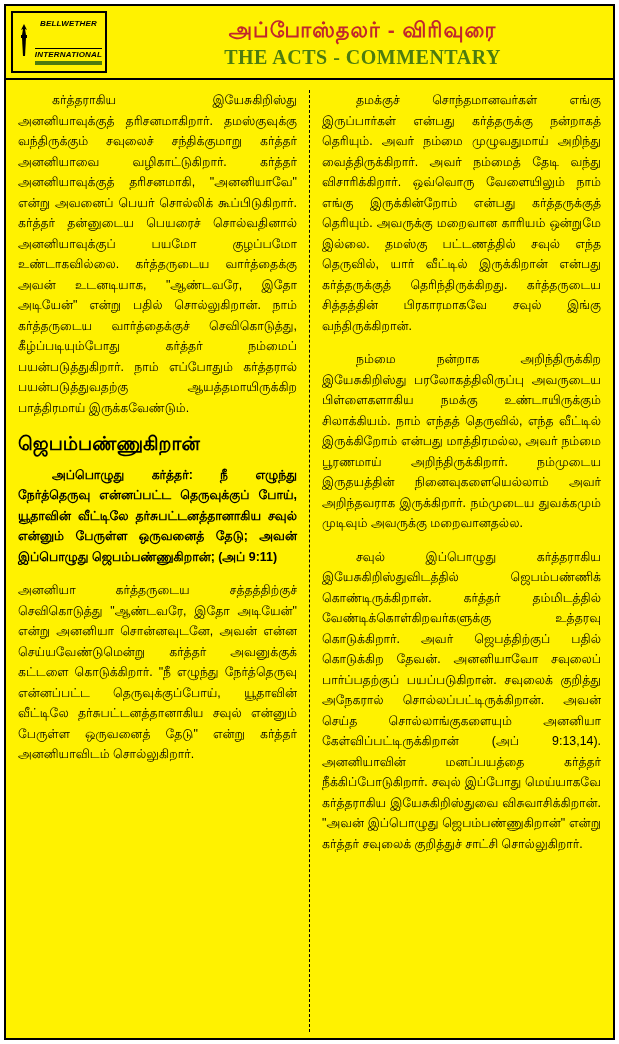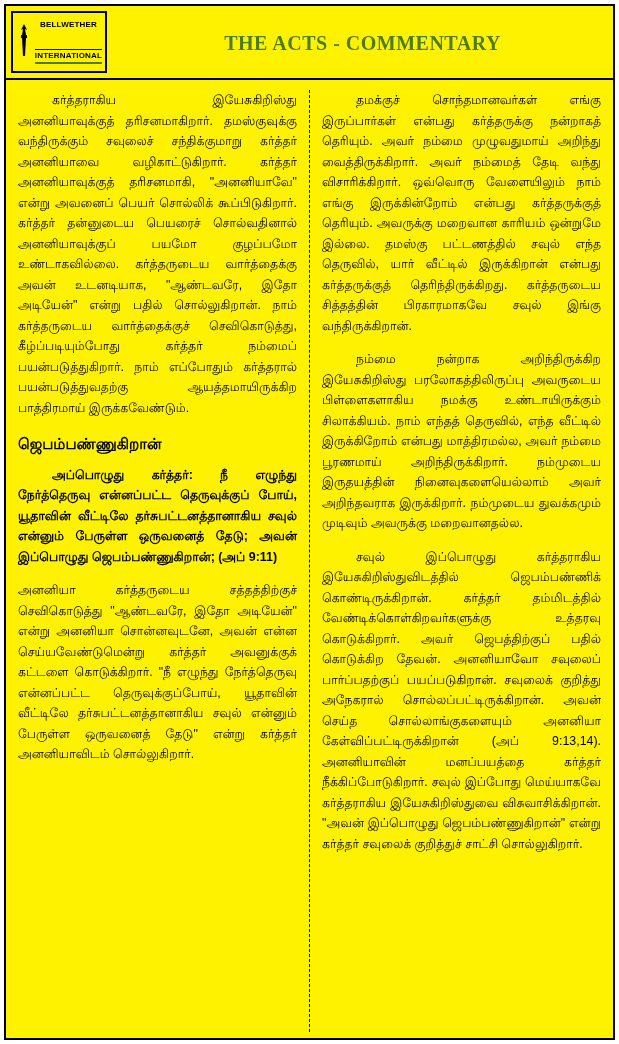--- a/index.html
+++ b/index.html
@@ -61,25 +61,26 @@
     padding: 0 2px;
     box-sizing: border-box;
   }
   .logo-text {
     font-size: 8px;
     font-weight: bold;
     line-height: 10px;
     text-align: center;
     letter-spacing: 0.2px;
     color: #000000;
+    font-style: italic;
   }
   .logo-text .t2 {
     display: block;
     border-top: 1px solid #000;
-    border-bottom: 2px solid #4d7c0f;
+    border-bottom: 4px solid #4d7c0f;
     padding: 1px 0;
     margin-top: 19px;
   }
   .torch {
     flex: none;
   }
   .header-titles {
     flex: 1;
     display: flex;
     flex-direction: column;
@@ -134,21 +135,21 @@
     margin: 0 0 13px 0;
     text-align: justify;
   }
   .col p.indent {
     text-indent: 34px;
   }
   .col p:last-child {
     margin-bottom: 0;
   }
   .section-head {
-    font-size: 15px;
+    font-size: 19px;
     font-weight: bold;
     margin: 16px 0 10px 0;
     text-align: left;
   }
   .bold-block {
     font-weight: bold;
   }
 </style>
 </head>
 <body>
@@ -168,20 +169,21 @@
             </svg>
           </span>
           <span class="logo-text">
             <span class="t1">BELLWETHER</span>
             <span class="t2">INTERNATIONAL</span>
           </span>
         </div>
       </div>
 
       <div class="header-titles">
+        <div class="title-tamil">அப்போஸ்தலர் - விரிவுரை</div>
         <div class="title-english">THE ACTS - COMMENTARY</div>
       </div>
 
 
     </div>
 
     <div class="body">
 
       <div class="col">
         <p class="indent">கர்த்தராகிய இயேசுகிறிஸ்து அனனியாவுக்குத் தரிசனமாகிறார். தமஸ்குவுக்கு வந்திருக்கும் சவுலைச் சந்திக்குமாறு கர்த்தர் அனனியாவை வழிகாட்டுகிறார். கர்த்தர் அனனியாவுக்குத் தரிசனமாகி, "அனனியாவே" என்று அவனைப் பெயர் சொல்லிக் கூப்பிடுகிறார். கர்த்தர் தன்னுடைய பெயரைச் சொல்வதினால் அனனியாவுக்குப் பயமோ குழப்பமோ உண்டாகவில்லை. கர்த்தருடைய வார்த்தைக்கு அவன் உடனடியாக, "ஆண்டவரே, இதோ அடியேன்" என்று பதில் சொல்லுகிறான். நாம் கர்த்தருடைய வார்த்தைக்குச் செவிகொடுத்து, கீழ்ப்படியும்போது கர்த்தர் நம்மைப் பயன்படுத்துகிறார். நாம் எப்போதும் கர்த்தரால் பயன்படுத்துவதற்கு ஆயத்தமாயிருக்கிற பாத்திரமாய் இருக்கவேண்டும்.</p>

